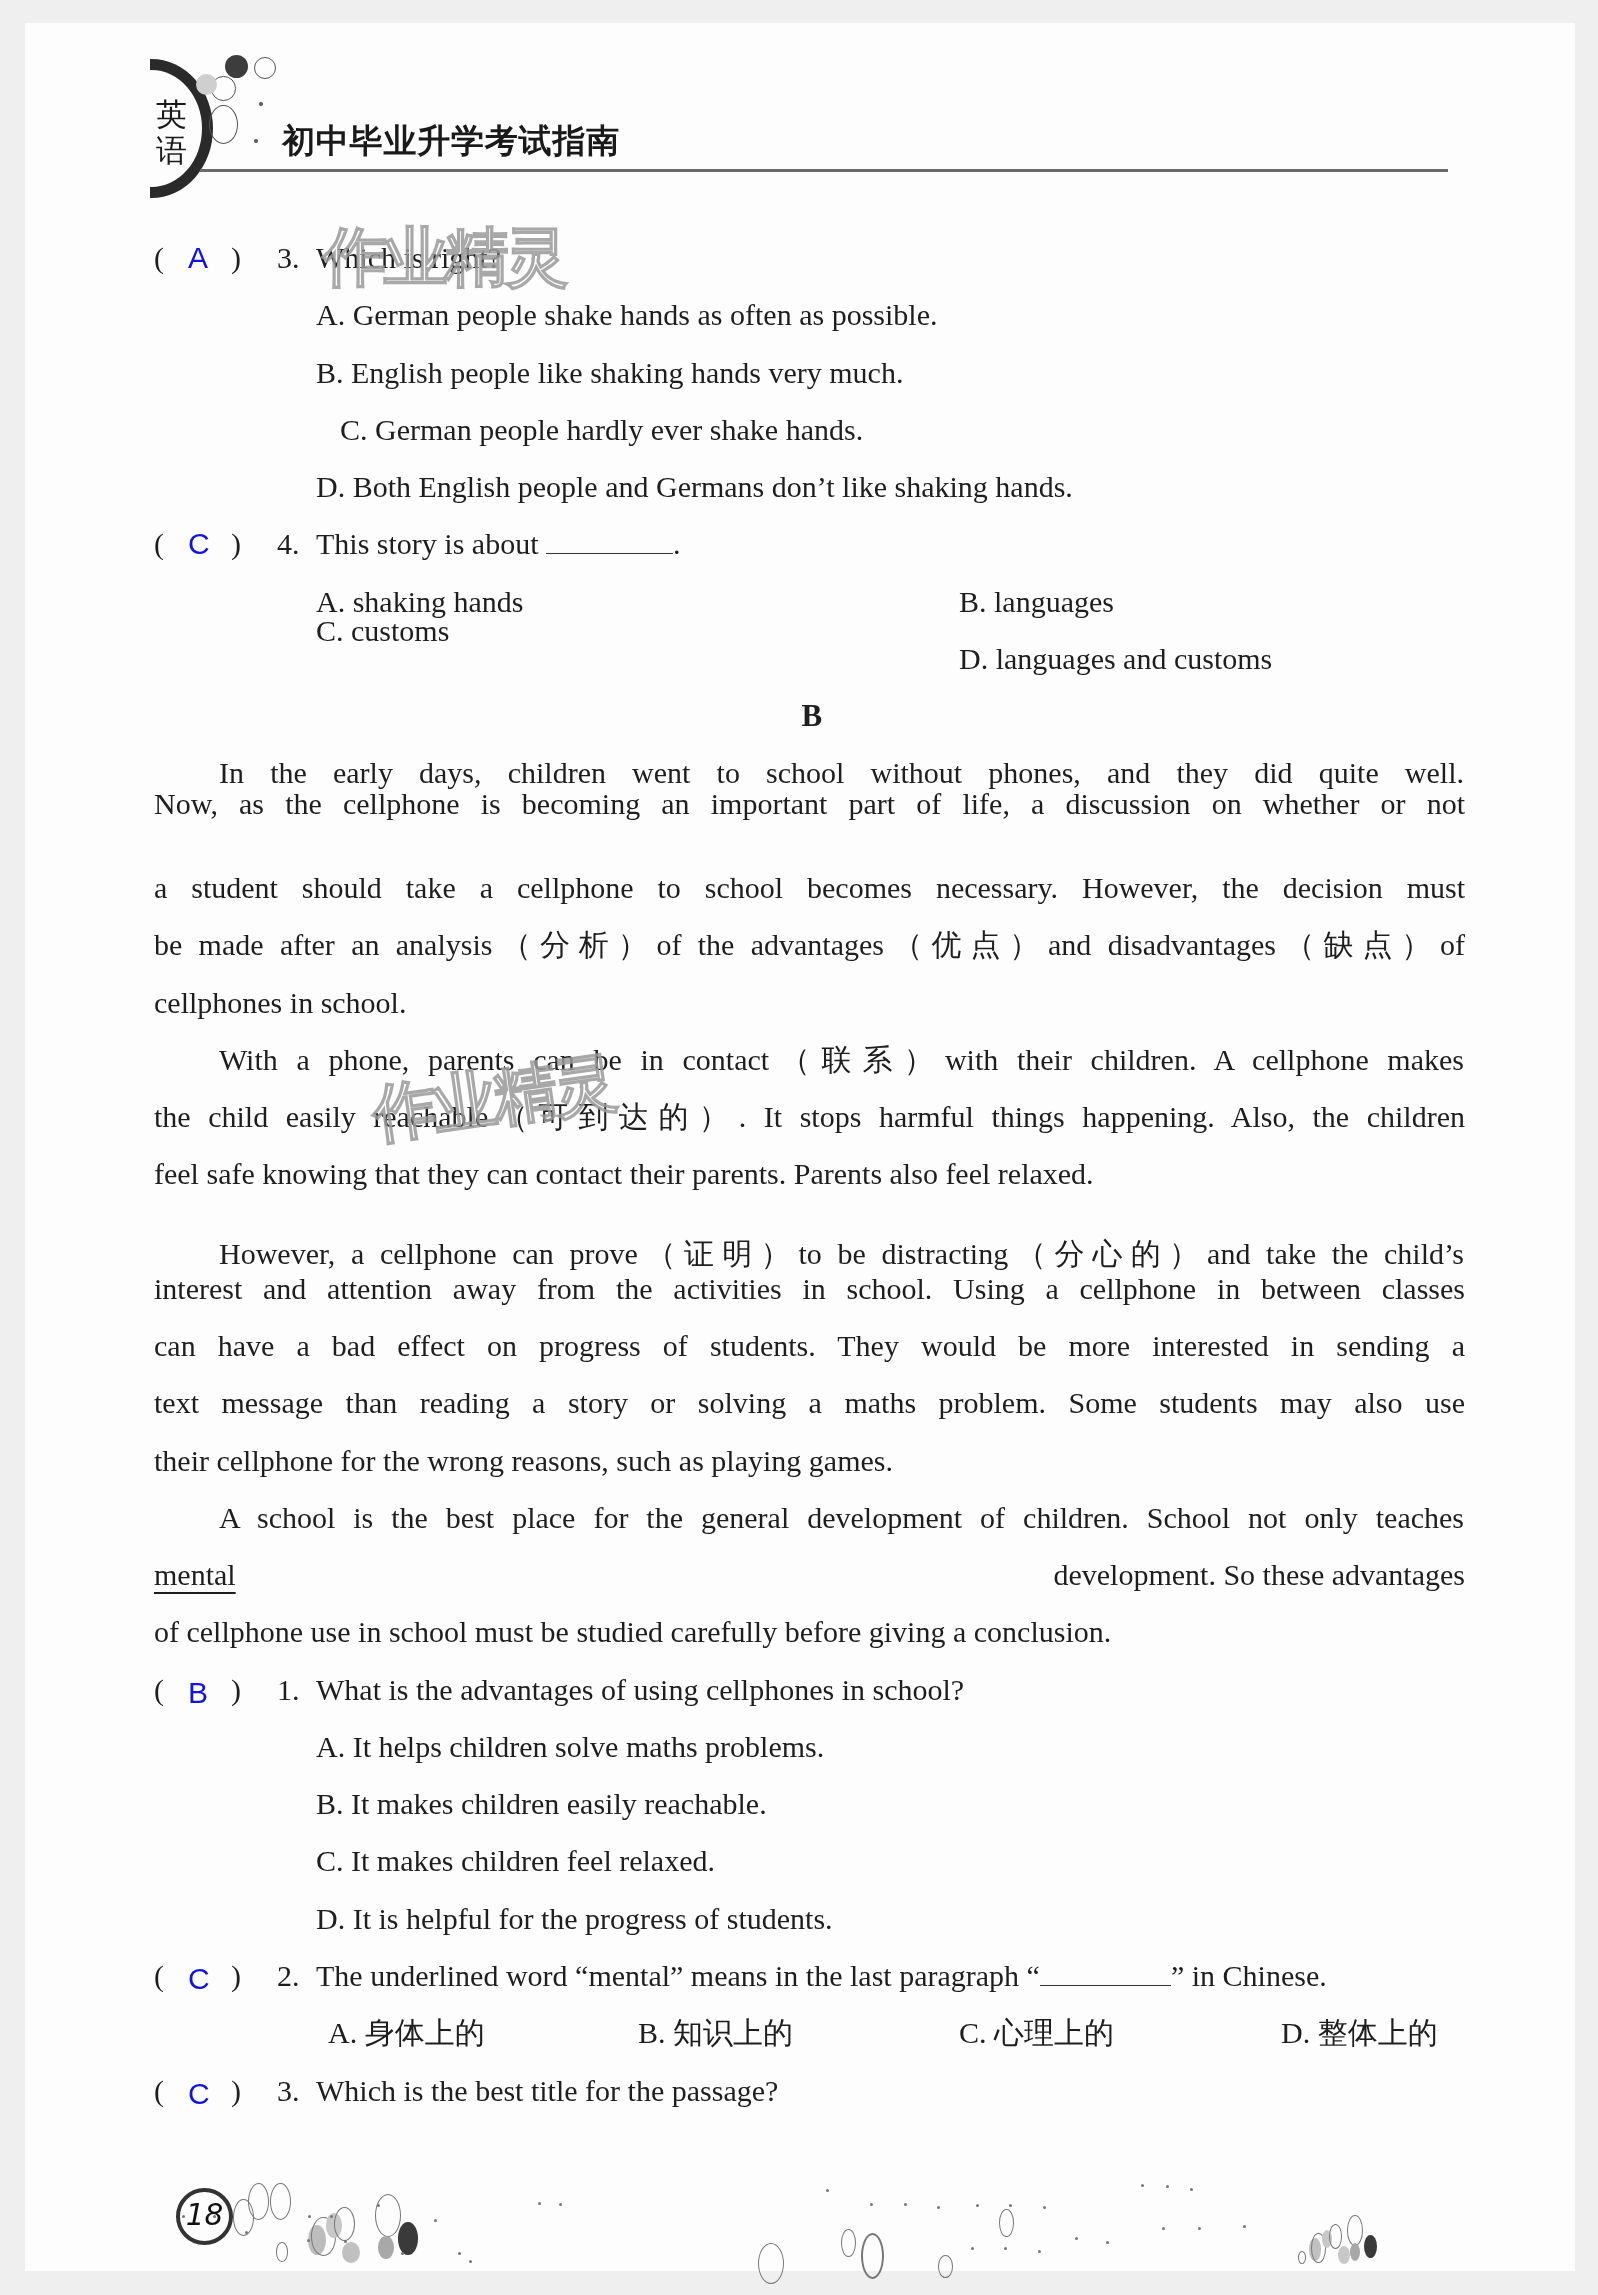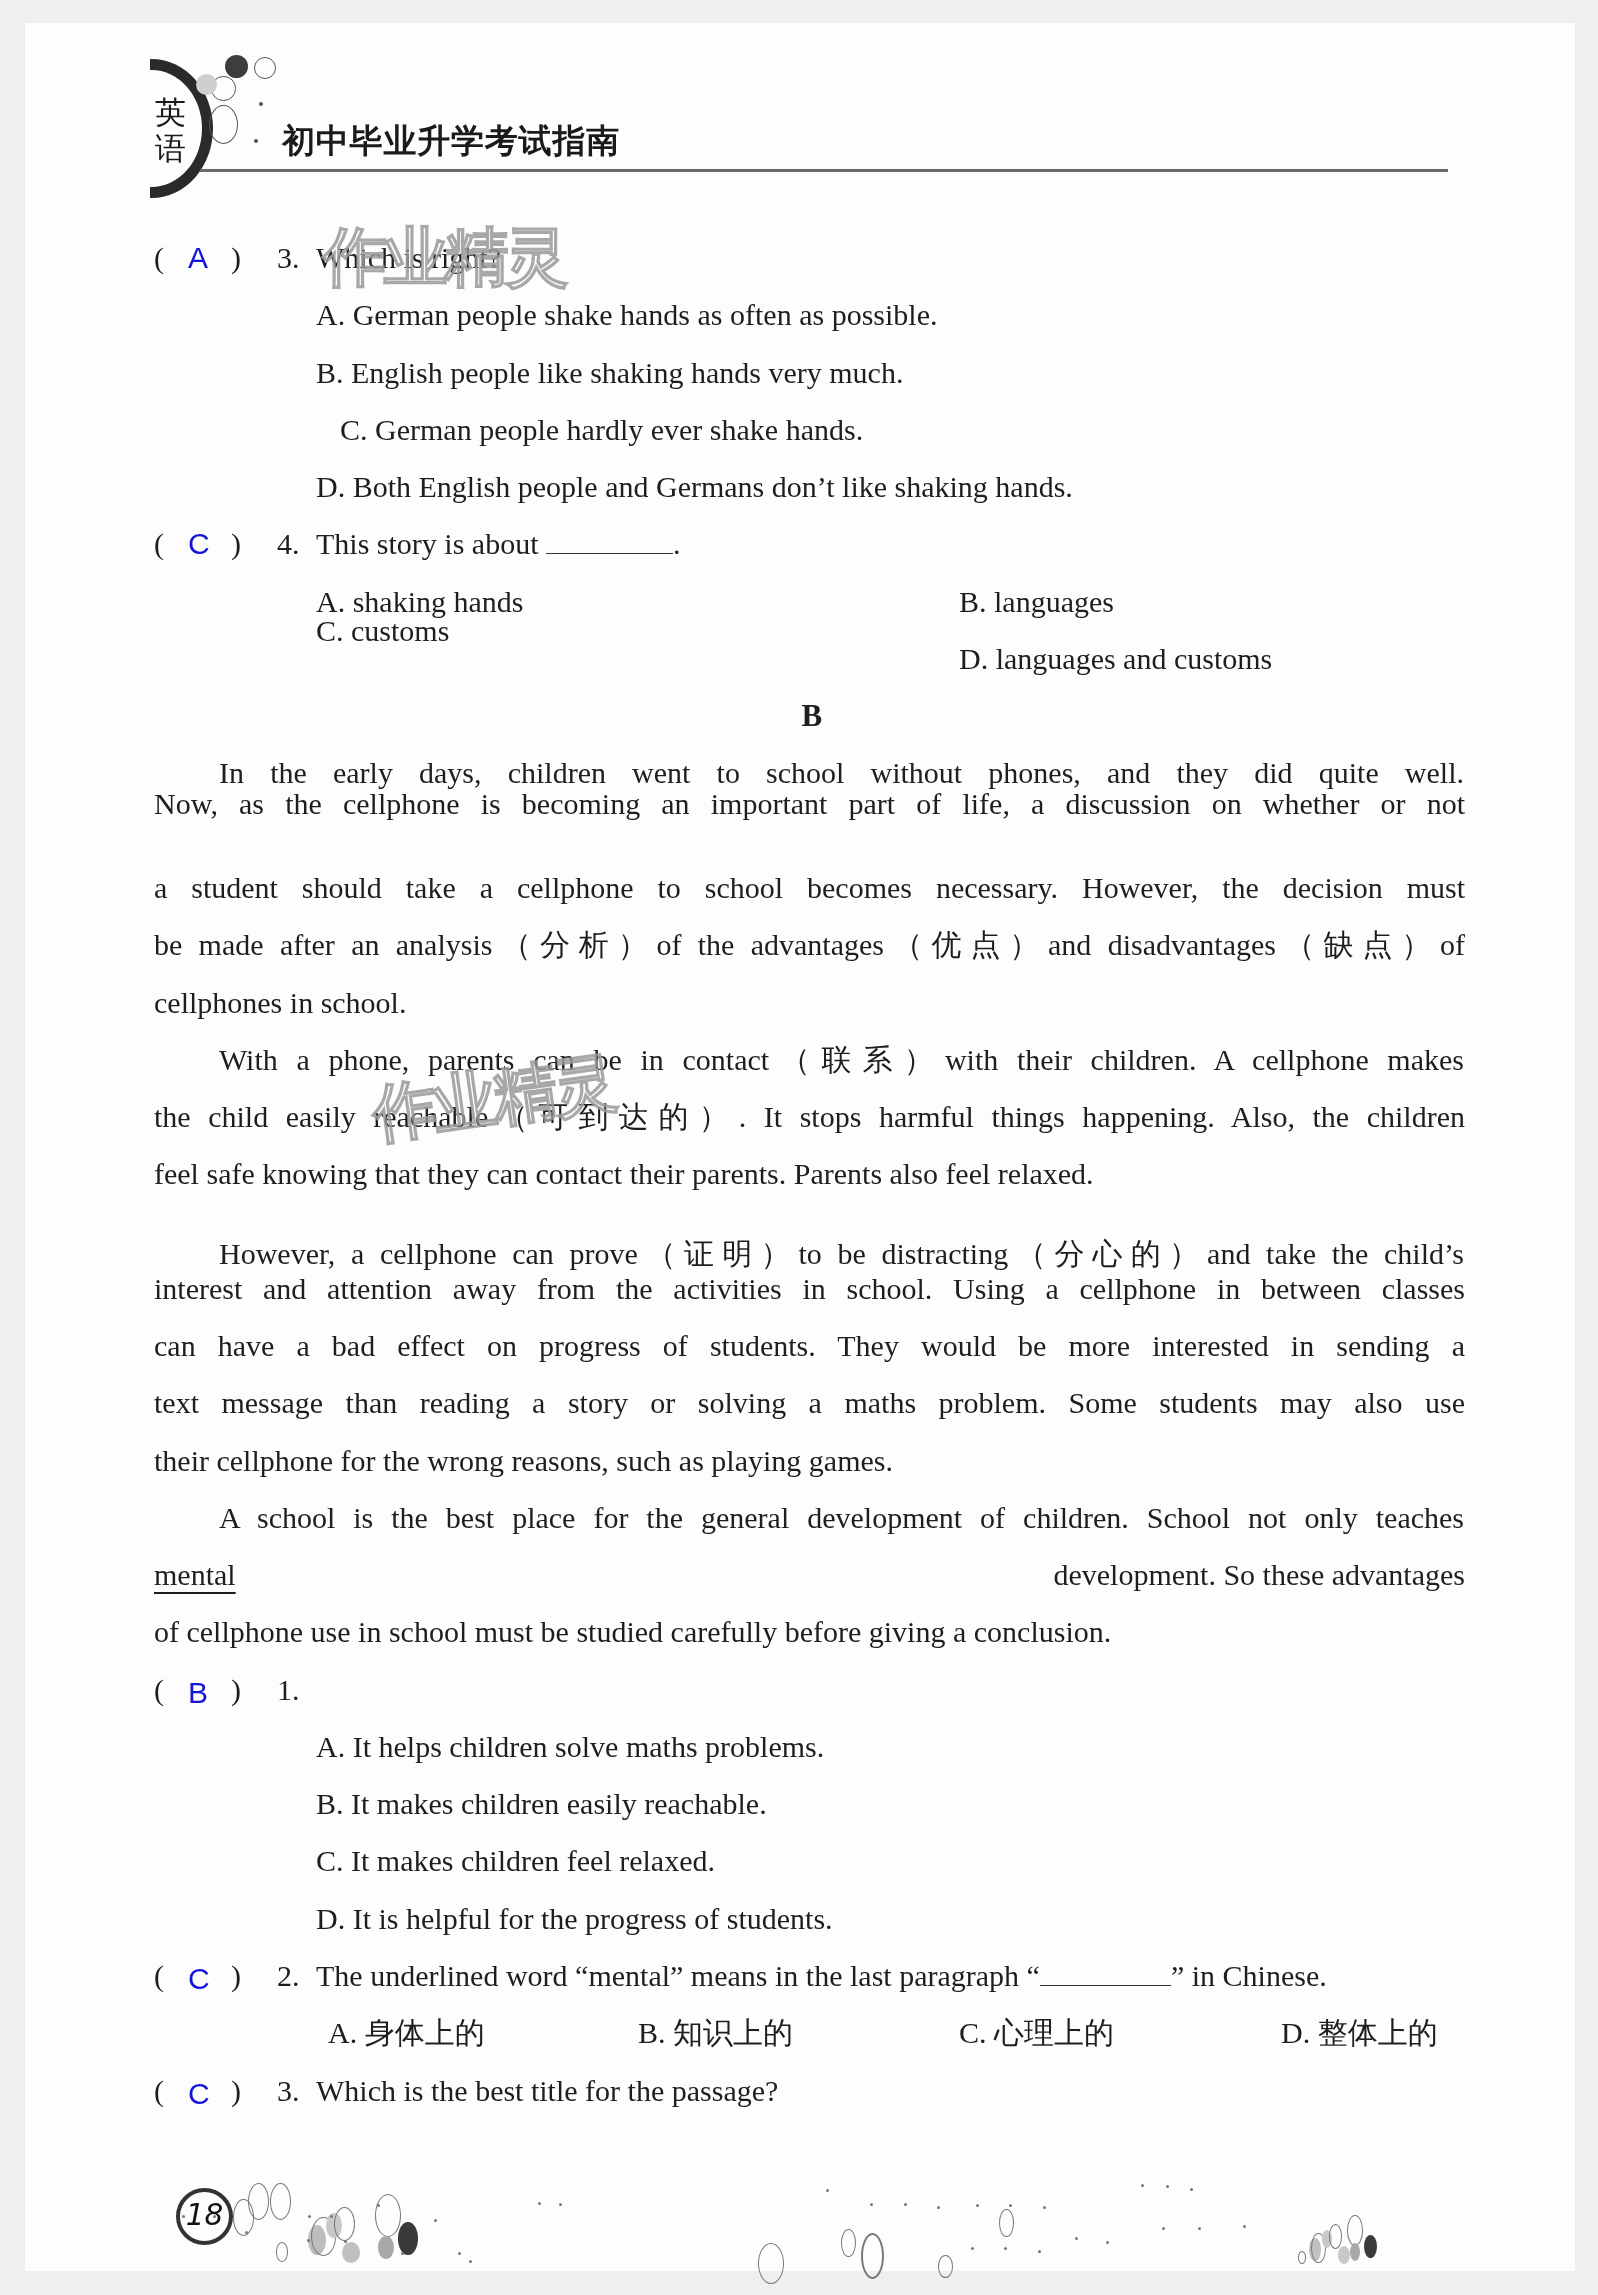--- a/index.html
+++ b/index.html
@@ -17,21 +17,22 @@
   .hdr-arc {
     position: absolute; left: 90px; top: 59px; width: 123px; height: 139px;
     border: 11.5px solid #2a2a2a; border-left-color: transparent; border-radius: 50%;
     box-sizing: border-box; transform: rotate(0deg);
   }
   .hdr-arc-mask {
     position: absolute; left: 82px; top: 49px; width: 68px; height: 164px; background: #fdfdfd;
   }
   .subject {
     position: absolute; left: 155px; top: 97px; width: 33px;
-    font-family: Liberation Mono, monospace; font-size: 31px; line-height: 36px; color: #1a1a1a;
+    font-family: Liberation Serif, serif; font-size: 31px; line-height: 36px; color: #1a1a1a;
+    text-align: center;
   }
   .deco { position: absolute; border-radius: 50%; box-sizing: border-box; }
   .hdr-title {
     position: absolute; left: 282px; top: 119px;
     font-family: "DejaVu Sans", sans-serif; font-weight: bold; font-size: 33px; letter-spacing: 0.8px; color: #1a1a1a;
   }
   .hdr-dot { position: absolute; width: 4.1px; height: 4.1px; border-radius: 50%; background: #555; }
   .hdr-line {
     position: absolute; left: 200px; top: 169px; width: 1248px; height: 2.5px; background: #6a6a6a;
   }
@@ -137,20 +138,21 @@
     <span>development. So these advantages</span>
   </div>
   <div class="line" style="left:154px;top:1603px;">of cellphone use in school must be studied carefully before giving a conclusion.</div>
 </div>
 
 <div class="line" style="left:154px;top:1661px;width:1311px;">
   <span class="q-paren" style="left:0;">(</span>
   <span class="answer" style="left:34px;top:3.3px;">B</span>
   <span class="q-paren" style="left:77px;">)</span>
   <span style="position:absolute;left:123px;">1.</span>
+  <span style="position:absolute;left:162px;">What is the advantages of using cellphones in school?</span>
 </div>
 <div class="line" style="left:316px;top:1718px;">A. It helps children solve maths problems.</div>
 <div class="line" style="left:316px;top:1775px;">B. It makes children easily reachable.</div>
 <div class="line" style="left:316px;top:1832px;">C. It makes children feel relaxed.</div>
 <div class="line" style="left:316px;top:1890px;">D. It is helpful for the progress of students.</div>
 
 <div class="line" style="left:154px;top:1947px;width:1311px;">
   <span class="q-paren" style="left:0;">(</span>
   <span class="answer" style="left:34px;top:3.3px;">C</span>
   <span class="q-paren" style="left:77px;">)</span>

